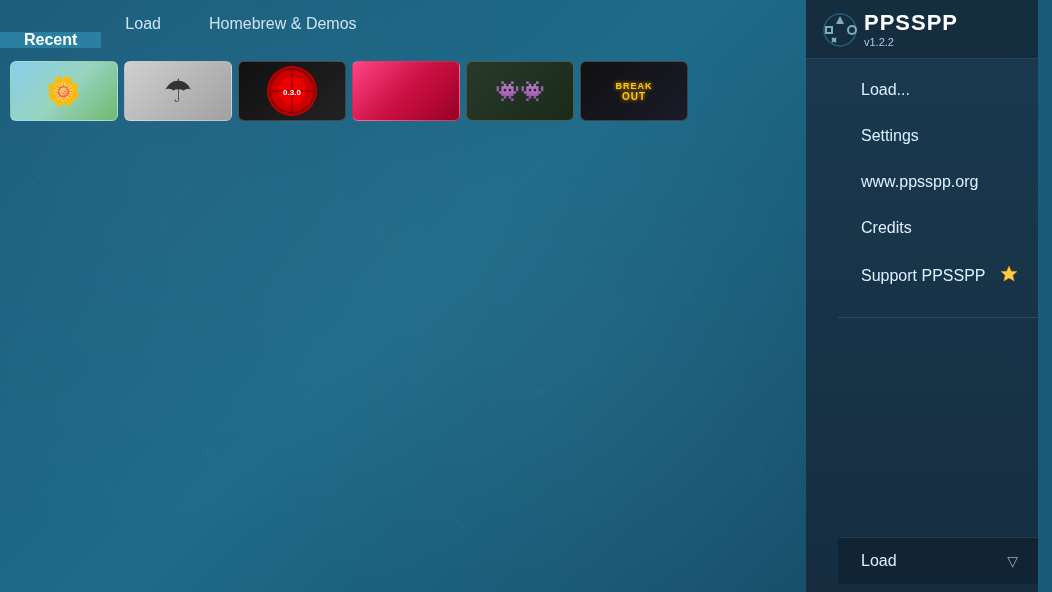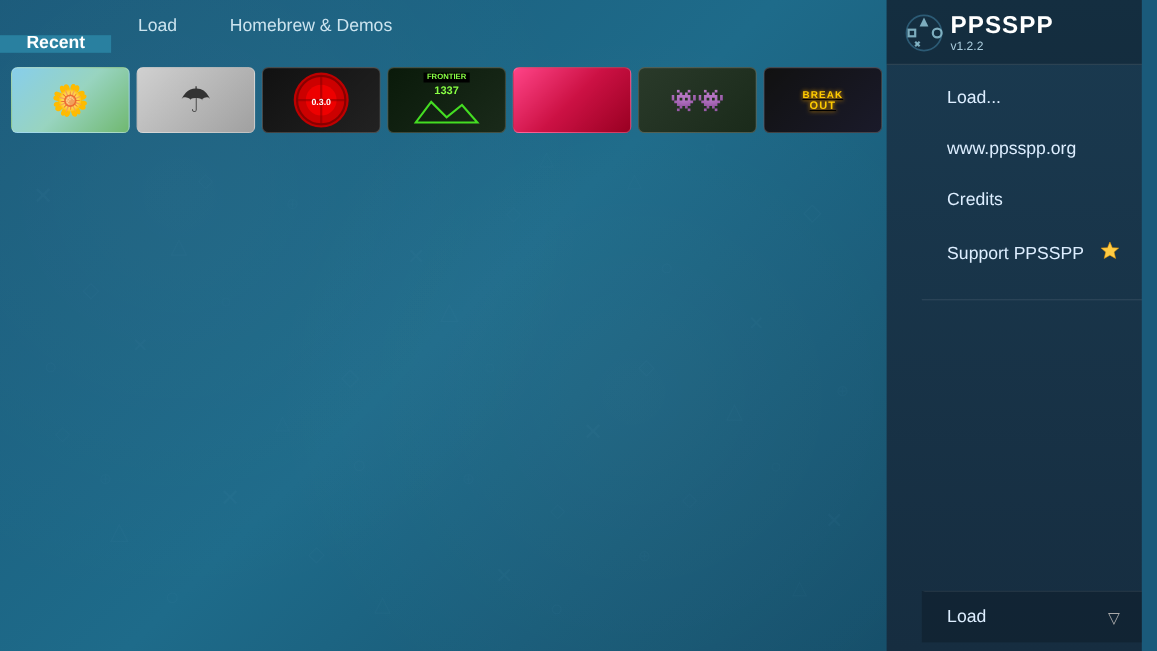--- a/index.html
+++ b/index.html
@@ -337,36 +337,27 @@
       <svg width="48" height="48" viewBox="0 0 48 48">
         <circle cx="24" cy="24" r="22" fill="#cc0000" stroke="#880000" stroke-width="2"></circle>
         <circle cx="24" cy="24" r="14" fill="#ee0000"></circle>
         <line x1="24" y1="2" x2="24" y2="46" stroke="#800000" stroke-width="2" opacity="0.5"></line>
         <line x1="2" y1="24" x2="46" y2="24" stroke="#800000" stroke-width="2" opacity="0.5"></line>
         <text x="24" y="28" text-anchor="middle" fill="white" font-size="8" font-weight="bold">0.3.0</text>
       </svg>
     </div>
   </div>
 
-  <div class="game-thumb game-thumb-4">
-    <div style="display:flex;flex-direction:column;align-items:center;width:100%;height:100%;justify-content:center;padding:4px;">
-      <span style="color:#88ff44;font-size:7px;font-weight:bold;background:#000;padding:1px 3px;margin-bottom:2px;">FRONTIER</span>
-      <span style="color:#88ff44;font-size:10px;font-weight:bold;">1337</span>
-      <svg width="70" height="30" viewBox="0 0 70 30">
-        <polygon points="5,25 20,5 35,20 50,8 65,25" fill="none" stroke="#44dd22" stroke-width="2"></polygon>
-      </svg>
-    </div>
-  </div>
 
   <div class="game-thumb game-thumb-5"></div>
 
   <div class="game-thumb game-thumb-6"></div>
 
   <div class="game-thumb game-thumb-7">
-    <div style="display:flex;flex-direction:column;align-items:center;text-decoration:underline;">
+    <div style="display:flex;flex-direction:column;align-items:center;">
       <span style="color:#ffcc00;font-size:9px;font-weight:bold;text-transform:uppercase;letter-spacing:1px;text-shadow:0 0 4px #ffaa00;">BREAK</span>
       <span style="color:#ffcc00;font-size:10px;font-weight:bold;text-transform:uppercase;letter-spacing:1px;text-shadow:0 0 4px #ffaa00;">OUT</span>
     </div>
   </div>
 </div>
 
 <div class="sidebar">
 
   <div class="sidebar-header">
     <div class="ppsspp-logo">
@@ -391,20 +382,23 @@
         <span class="logo-version">v1.2.2</span>
       </div>
     </div>
   </div>
 
   <div class="sidebar-menu">
     <div class="menu-item">
       <span>Load...</span>
     </div>
     <div class="menu-item">
+      <span>Settings</span>
+    </div>
+    <div class="menu-item">
       <span>www.ppsspp.org</span>
     </div>
     <div class="menu-item">
       <span>Credits</span>
     </div>
     <div class="menu-item">
       <span>Support PPSSPP</span>
       <span style="margin-left:auto;">
         <svg width="18" height="18" viewBox="0 0 18 18">
           <polygon points="9,1 11.2,6.2 17,6.5 12.8,10.2 14.2,16 9,13 3.8,16 5.2,10.2 1,6.5 6.8,6.2" fill="#ffcc44" stroke="#ee9900" stroke-width="0.5"></polygon>

